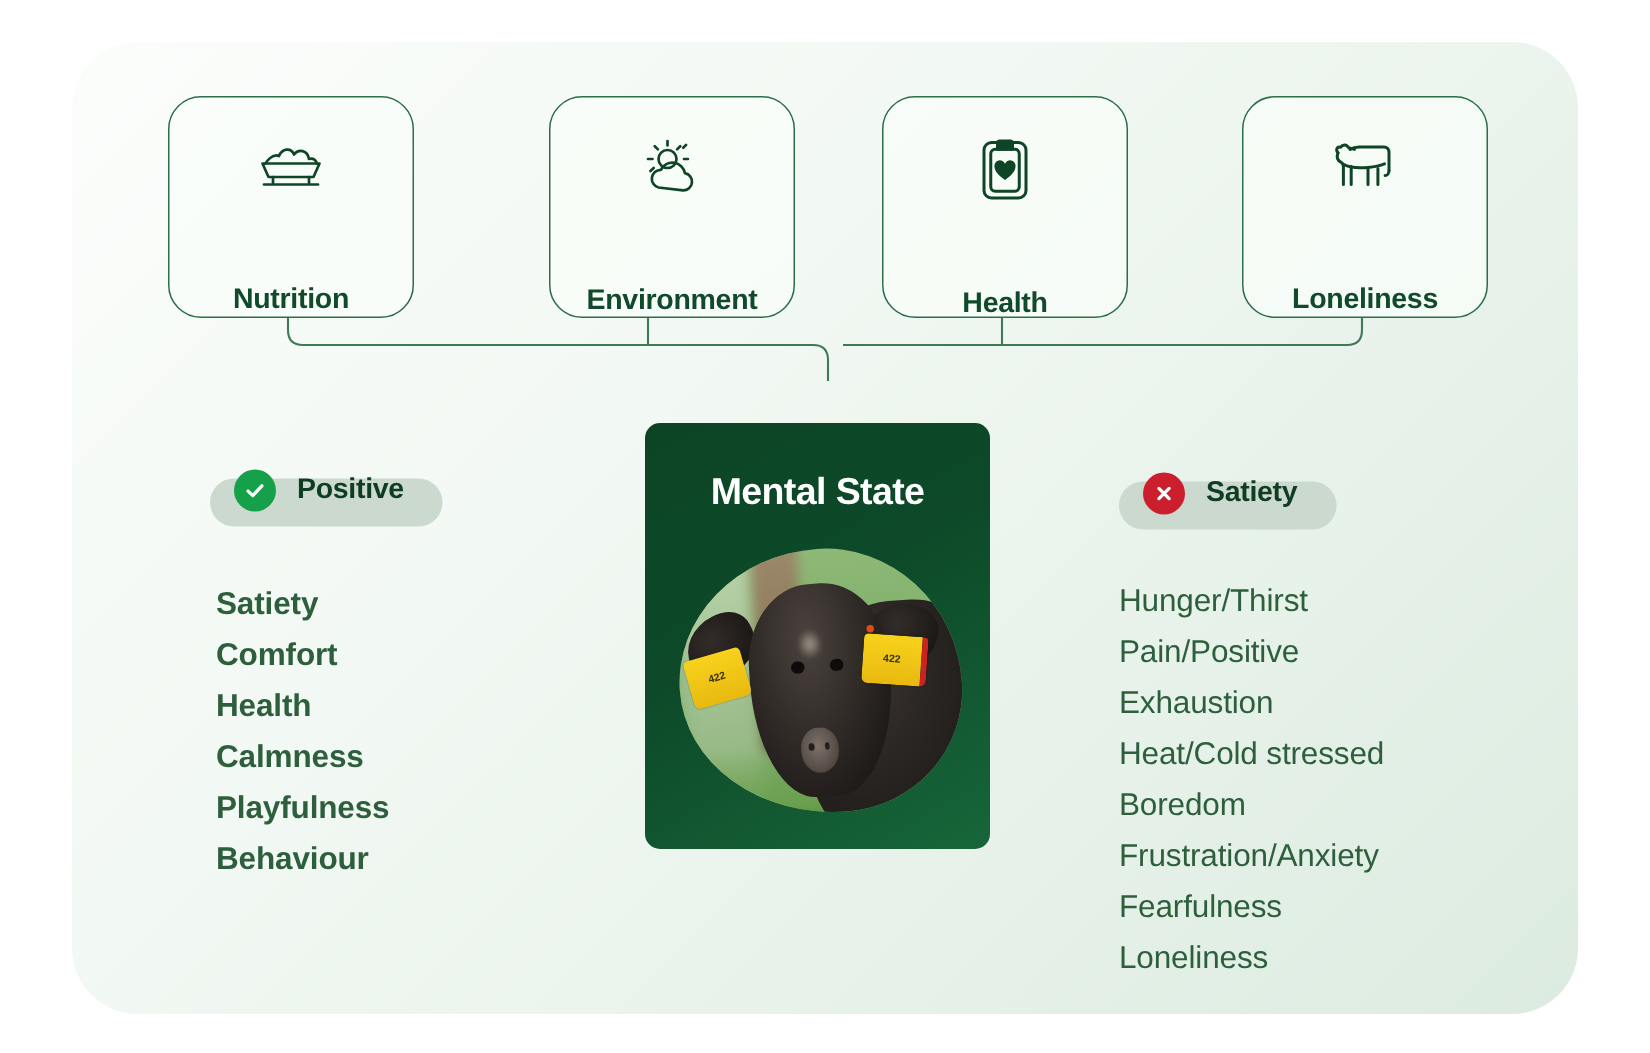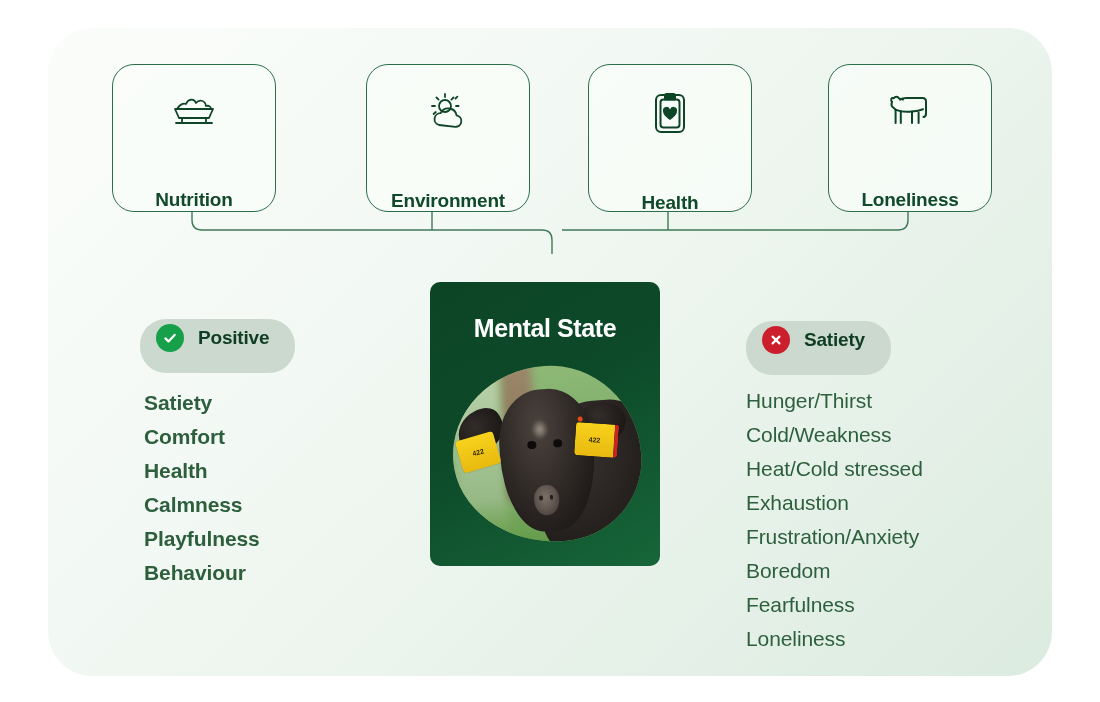--- a/index.html
+++ b/index.html
@@ -230,21 +230,21 @@
     height: 5px;
     background: #e04a18;
     border-radius: 50%;
     left: 66%;
     top: 32%;
   }
 
   
   .badge {
     position: absolute;
-    height: 54px;
+    height: 32px;
     border-radius: 26px;
     background: #ccd9ce;
     display: flex;
     align-items: center;
     padding: 0 26px 16px 16px;
     box-sizing: border-box;
   }
   .badge .bicon {
     width: 28px;
     height: 28px;
@@ -390,22 +390,22 @@
   <div class="badge" id="badge-negative">
     <span class="bicon">
       <svg width="16" height="16" viewBox="0 0 16 16" fill="none" stroke="#ffffff" stroke-width="2.2" stroke-linecap="round">
         <path d="M4.6,4.6 L11.4,11.4 M11.4,4.6 L4.6,11.4"></path>
       </svg>
     </span>
     <span class="blabel">Satiety</span>
   </div>
   <ul class="state-list" id="list-negative">
     <li>Hunger/Thirst</li>
-    <li>Cold/Weakness</li>
+    <li>Pain/Positive</li>
+    <li>Exhaustion</li>
     <li>Heat/Cold stressed</li>
-    <li>Exhaustion</li>
+    <li>Boredom</li>
     <li>Frustration/Anxiety</li>
-    <li>Boredom</li>
     <li>Fearfulness</li>
     <li>Loneliness</li>
   </ul>
 
 </div>
 
 </body></html>

